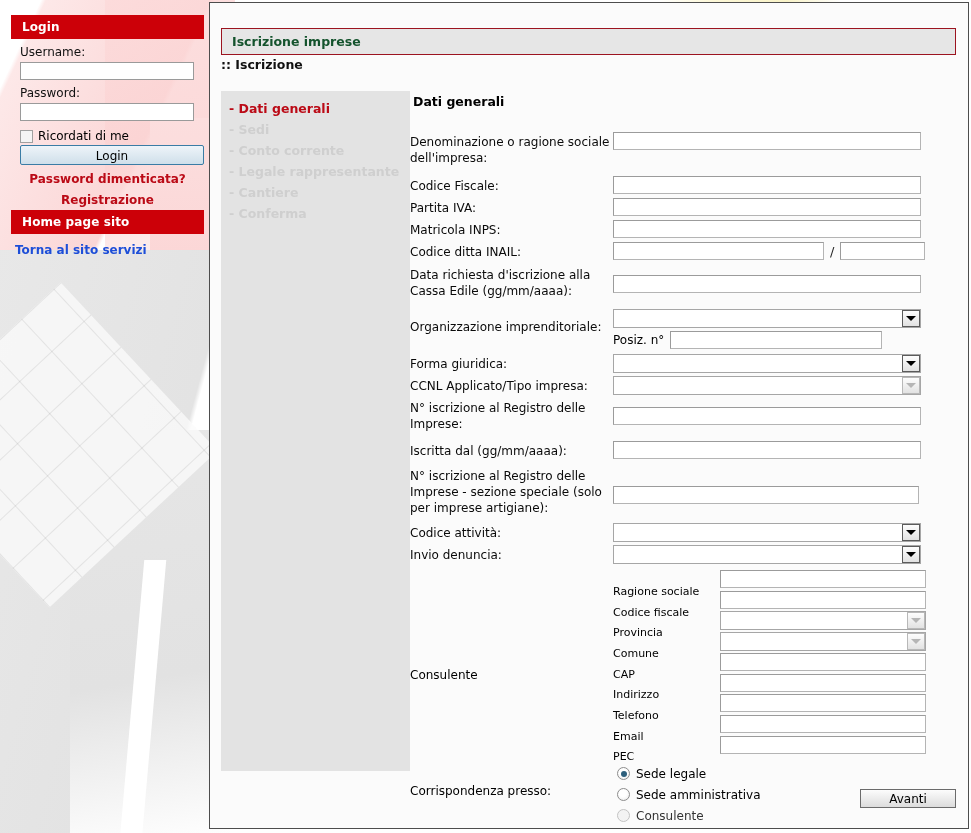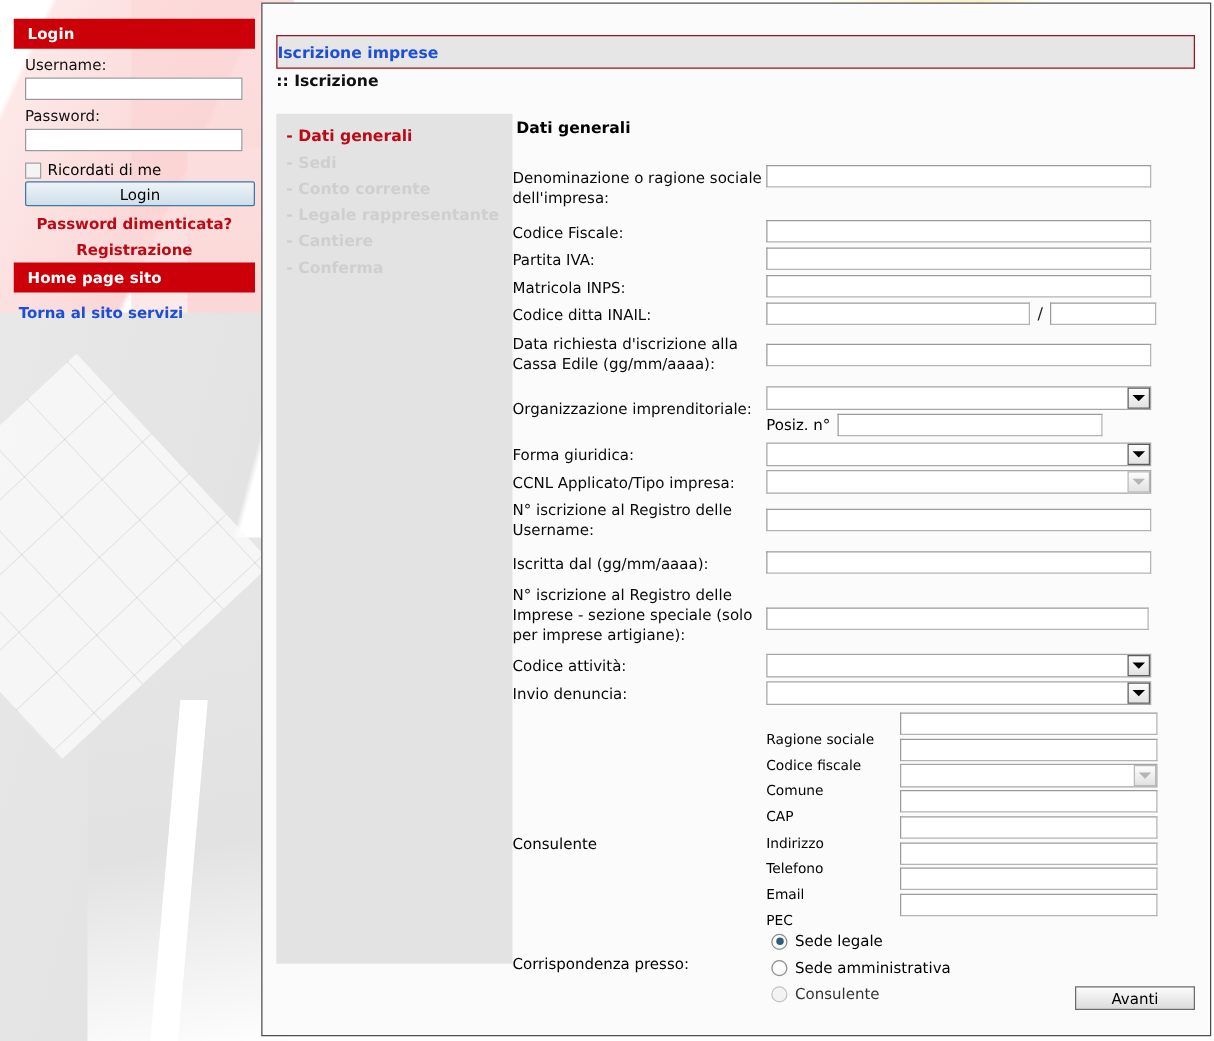--- a/index.html
+++ b/index.html
@@ -137,24 +137,25 @@
     left: 209px; top: 2px;
     width: 760px; height: 827px;
     border: 1px solid #4d4d4d;
     background: #fbfbfb;
   }
   #panel-title {
     position: absolute; left: 11px; top: 25px;
     width: 735px; height: 27px;
     border: 1px solid #9c1420;
     background: #e6e6e6;
-    color: #1d4ed8;
+    color: #14532d;
     font-weight: bold;
     font-size: 12.5px;
     line-height: 25px;
+    padding-left: 10px;
   }
   #breadcrumb {
     position: absolute; left: 11px; top: 54px;
     font-weight: bold; font-size: 12.5px; color: #111;
   }
 
   
   #step-nav {
     position: absolute; left: 11px; top: 88px;
     width: 189px; height: 680px;
@@ -458,21 +459,21 @@
             <span class="arrow-box">
                 <span class="tri"></span>
               </span>
           </div>
         </div>
       </div>
 
       <div style="height:2px"></div>
 
       <div class="frm-row">
-        <div class="lbl">N° iscrizione al Registro delle Username:</div>
+        <div class="lbl">N° iscrizione al Registro delle Imprese:</div>
         <div class="ctl" style="padding-top:10px">
             <input class="f w-full" type="text" value="" style="">
           </div>
       </div>
 
       <div style="height:8px"></div>
 
       <div class="frm-row">
         <div class="lbl">Iscritta dal (gg/mm/aaaa):</div>
         <div class="ctl">
@@ -526,20 +527,29 @@
           <div class="cons-row">
             <span class="cons-name">Ragione sociale</span>
             <input class="f dis cons-field" type="text" disabled="" value="" style="">
           </div>
 
           <div class="cons-row">
             <span class="cons-name">Codice fiscale</span>
             <input class="f dis cons-field" type="text" disabled="" value="" style="">
           </div>
 
+          <div class="cons-row">
+            <span class="cons-name">Provincia</span>
+            <div class="sel sel-dis cons-sel">
+              <span style="display:inline-block;padding:2px 4px;"></span>
+              <span class="arrow-box">
+                  <span class="tri"></span>
+                </span>
+            </div>
+          </div>
 
           <div class="cons-row">
             <span class="cons-name">Comune</span>
             <div class="sel sel-dis cons-sel">
               <span style="display:inline-block;padding:2px 4px;"></span>
               <span class="arrow-box">
                   <span class="tri"></span>
                 </span>
             </div>
           </div>

